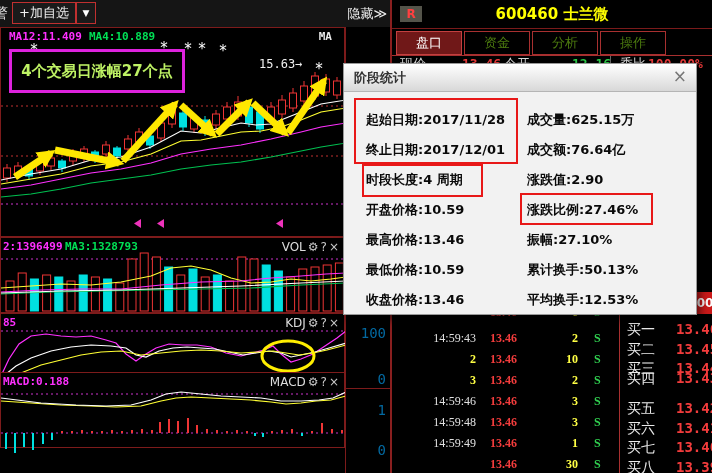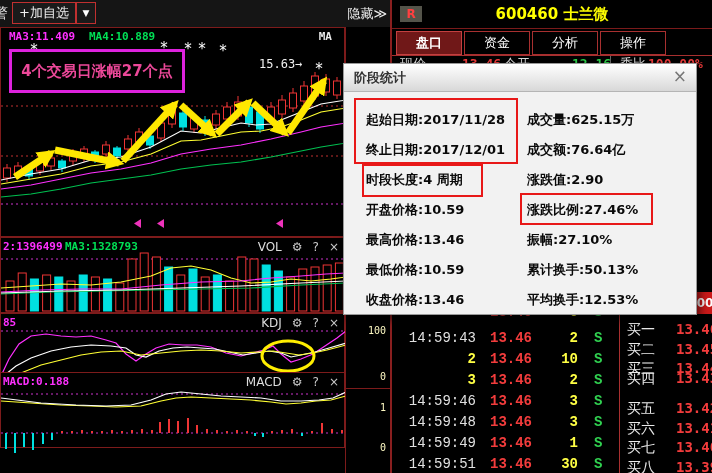--- a/index.html
+++ b/index.html
@@ -18,58 +18,58 @@
   
   .pane{position:absolute;left:0;width:345px;background:#000;box-sizing:border-box;
         border:1px solid #7d1b1b;}
   #pane-main{top:27px;height:210px;}
   #pane-vol{top:237px;height:76px;}
   #pane-kdj{top:313px;height:76px;}
   #pane-macd{top:372px;height:76px;}
   .pane svg{position:absolute;left:0;top:0;}
   .hdr-label{position:absolute;top:2px;font-size:11px;font-weight:bold;z-index:3;
              font-family:"DejaVu Sans Mono","DejaVu Sans",monospace;}
-  .hdr-right{position:absolute;right:5px;top:2px;display:flex;gap:10px;align-items:center;
+  .hdr-right{position:absolute;right:5px;top:2px;display:flex;gap:2px;align-items:center;
              font-size:12px;color:#ddd;z-index:3;}
   .pane-icon{color:#c8c8c8;cursor:pointer;font-size:12px;}
   .magenta{color:#ff30ff;} .green{color:#00e055;} .white{color:#e8e8e8;}
 
   #annotation{position:absolute;left:8px;top:21px;width:170px;height:38px;border:3px solid #dd22dd;
-              color:#ec4899;font-size:15px;font-weight:bold;line-height:38px;text-align:center;
+              color:#bef264;font-size:15px;font-weight:bold;line-height:38px;text-align:center;
               z-index:4;background:rgba(0,0,0,.25);white-space:nowrap;}
   #price-tag{position:absolute;left:258px;top:29px;color:#f0f0f0;font-size:12px;z-index:4;
              font-family:"DejaVu Sans Mono",monospace;}
 
   
   #scale-col{position:absolute;left:345px;top:27px;width:45px;height:446px;border-left:1px solid #7d1b1b;box-sizing:border-box;}
   .scale-seg{position:relative;box-sizing:border-box;border-bottom:1px solid #7d1b1b;}
-  .scale-num{position:absolute;right:4px;color:#fef9c3;font-size:10px;
+  .scale-num{position:absolute;right:4px;color:#0369a1;font-size:14px;
              font-family:"DejaVu Sans Mono",monospace;}
 
   
   #right-panel{position:absolute;left:390px;top:0;width:322px;height:473px;background:#000;
                border-left:2px solid #8a1f1f;box-sizing:border-box;}
   #rp-header{position:absolute;top:0;left:0;right:0;height:28px;border-bottom:1px solid #7a1a1a;}
   #rp-badge{position:absolute;left:8px;top:6px;width:22px;height:16px;background:#54544a;
             color:#ff4040;font-weight:bold;font-size:12px;text-align:center;line-height:16px;}
   #rp-title{position:absolute;left:0;right:0;top:5px;text-align:center;color:#ffff00;
             font-weight:bold;font-size:15px;}
   #rp-tabs{position:absolute;top:29px;left:0;right:0;height:26px;border-bottom:1px solid #a83030;}
   .rp-tab{position:absolute;top:2px;width:64px;height:22px;line-height:22px;text-align:center;
-          font-size:13px;border:1px solid #a83030;color:#ffffff;cursor:pointer;}
+          font-size:13px;border:1px solid #a83030;color:#4d7c0f;cursor:pointer;}
   .rp-tab.active{background:#701818;color:#ffffff;border-color:#c34040;}
   #rp-quote{position:absolute;top:54px;left:0;right:0;height:22px;font-size:13px;line-height:20px;}
   .q-label{position:absolute;color:#dcdcdc;}
   .q-val{position:absolute;font-weight:bold;font-family:"DejaVu Sans Mono",monospace;}
   #q-divider{position:absolute;left:218px;top:2px;height:16px;border-left:1px solid #666;}
   #corner-badge{position:absolute;left:304px;top:292px;width:18px;height:22px;background:#cc1a1a;
                 color:#fff;font-weight:bold;font-size:12px;line-height:22px;text-align:center;z-index:5;}
 
   #rp-trades{position:absolute;left:2px;top:300px;width:225px;height:173px;overflow:hidden;
-             font-size:14px;font-family:Liberation Mono, monospace;}
+             font-size:12px;font-family:Liberation Serif, serif;}
   .tr-row{position:absolute;left:0;width:100%;height:20px;line-height:20px;}
   .tr-time{position:absolute;left:0;width:82px;text-align:right;color:#e0e0e0;}
   .tr-time.count{color:#ffff44;font-weight:bold;}
   .tr-price{position:absolute;left:96px;width:48px;color:#f23c3c;font-weight:bold;}
   .tr-vol{position:absolute;left:146px;width:38px;text-align:right;color:#ffff44;font-weight:bold;}
   .tr-side{position:absolute;left:200px;color:#30d050;font-weight:bold;}
 
   #rp-bids{position:absolute;left:227px;top:315px;width:93px;height:158px;border-left:1px solid #a83030;overflow:hidden;}
   .bid-row{position:absolute;left:0;width:100%;height:19px;line-height:19px;cursor:pointer;}
   .bid-label{position:absolute;left:7px;color:#e8e8e8;font-size:14px;}
@@ -95,21 +95,21 @@
 <div id="root">
 
   <div id="topbar">
     <span id="alert-ch">警</span>
     <div id="btn-add" class="tb-btn">+加自选</div>
     <div id="btn-dd" class="tb-btn">▼</div>
     <div id="btn-hide">隐藏≫</div>
   </div>
 
   <div id="pane-main" class="pane">
-    <span class="hdr-label magenta" style="left:8px">MA3:11.409</span>
+    <span class="hdr-label magenta" style="left:8px">MA12:11.409</span>
     <span class="hdr-label green" style="left:88px">MA4:10.889</span>
     <span class="hdr-label white" style="right:12px">MA</span>
     <svg id="svg-main" width="345" height="210" viewBox="0 0 345 210">
         <defs>
           <marker id="ah" viewBox="0 0 10 10" refX="7" refY="5" markerWidth="2.6" markerHeight="2.6" orient="auto">
             <path d="M0,0L10,5L0,10Z" fill="#ffe800"></path>
           </marker>
         </defs>
         <line x1="0" y1="78" x2="345" y2="78" stroke="#c03030" stroke-width="1" stroke-dasharray="2 3"></line>
         <line x1="0" y1="128" x2="345" y2="128" stroke="#c03030" stroke-width="1" stroke-dasharray="2 3"></line>
@@ -329,21 +329,21 @@
       <span class="scale-num" style="top:53px">0</span>
     </div>
   </div>
 
   <div id="right-panel">
     <div id="rp-header">
       <span id="rp-badge">R</span>
       <span id="rp-title">600460 士兰微</span>
     </div>
     <div id="rp-tabs">
-        <div class="rp-tab active" style="left: 4px; font-weight: bold;">盘口</div>
+        <div class="rp-tab active" style="left: 4px;">盘口</div>
         <div class="rp-tab" style="left: 72px;">资金</div>
         <div class="rp-tab" style="left: 208px;">操作</div>
         <div class="rp-tab" style="left: 140px;">分析</div>
       </div>
     <div id="rp-quote">
       <span class="q-label" style="left:8px">现价</span>
       <span class="q-val" style="left:70px;color:#f23c3c">13.46</span>
       <span class="q-label" style="left:112px">今开</span>
       <span class="q-val" style="left:180px;color:#2dd24a">12.16</span>
       <span id="q-divider"></span>
@@ -388,21 +388,20 @@
           <span class="tr-vol">3</span>
           <span class="tr-side">S</span>
         </div>
         <div class="tr-row" style="top: 133px;">
           <span class="tr-time">14:59:49</span>
           <span class="tr-price">13.46</span>
           <span class="tr-vol">1</span>
           <span class="tr-side">S</span>
         </div>
         <div class="tr-row" style="top: 154px;">
-          <span class="tr-time">14:59:51</span>
           <span class="tr-price">13.46</span>
           <span class="tr-vol">30</span>
           <span class="tr-side">S</span>
         </div>
         <div class="tr-row" style="top: 169px;">
           <span class="tr-time">14:59:53</span>
           <span class="tr-price">13.46</span>
           <span class="tr-vol">1</span>
           <span class="tr-side">S</span>
         </div>

